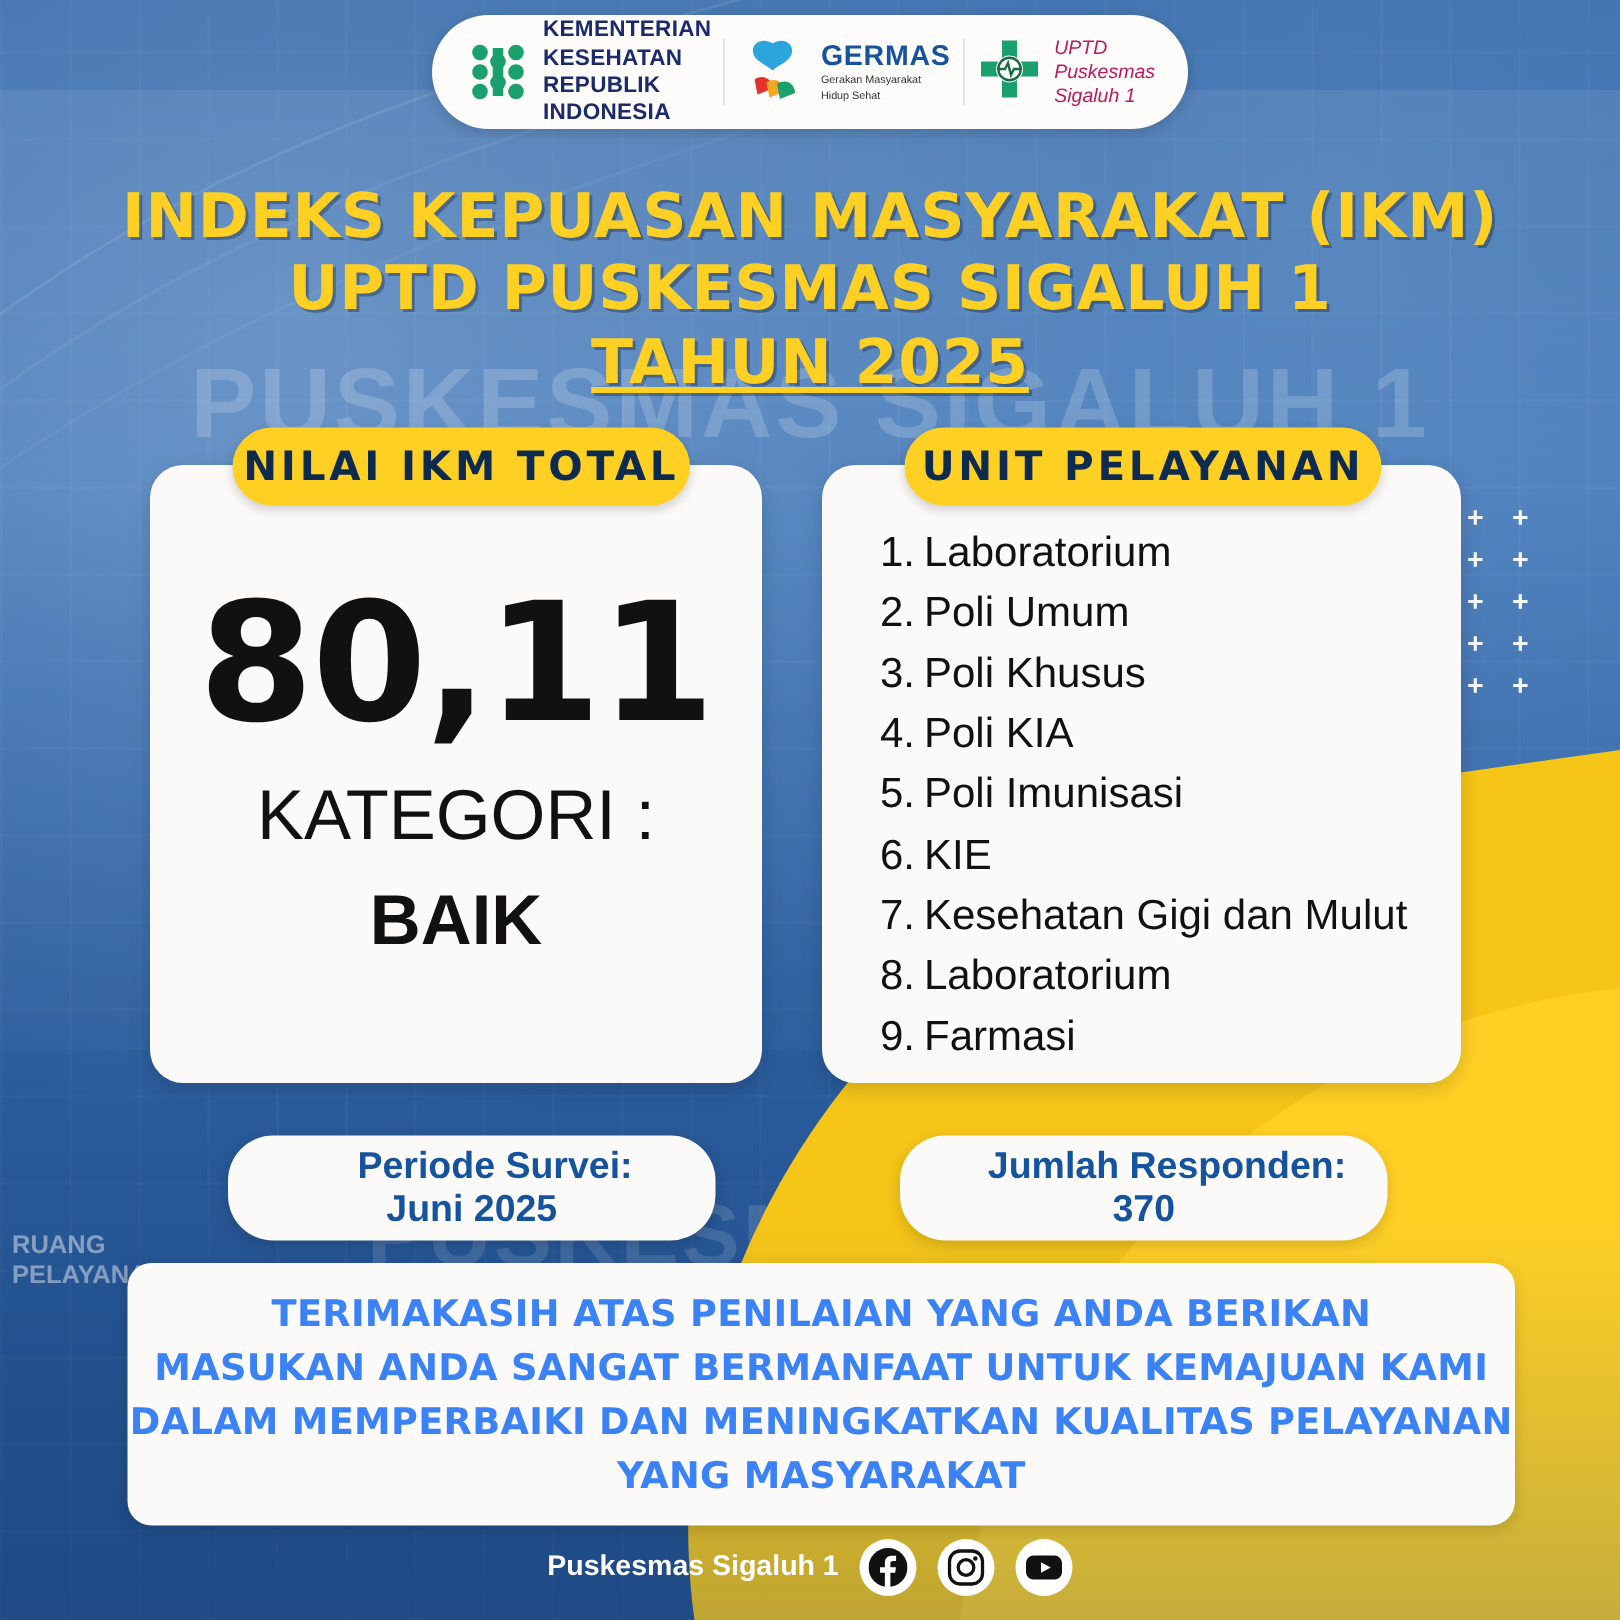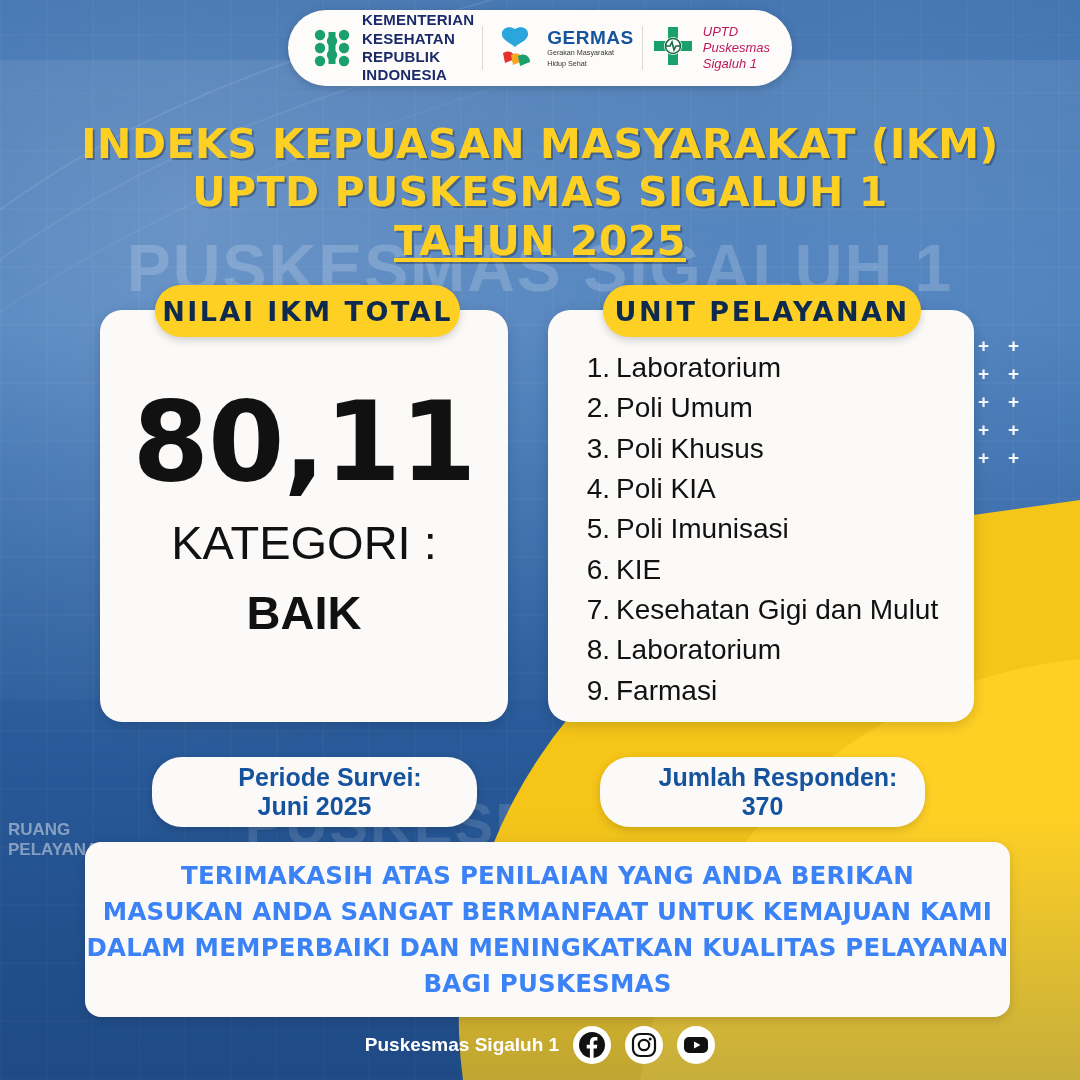--- a/index.html
+++ b/index.html
@@ -376,21 +376,21 @@
   </div>
   <div class="info info-responden">
     <div class="l1">Jumlah Responden:</div>
     <div class="l2">370</div>
   </div>
 
   <div class="thanks">
     <div>TERIMAKASIH ATAS PENILAIAN YANG ANDA BERIKAN</div>
     <div>MASUKAN ANDA SANGAT BERMANFAAT UNTUK KEMAJUAN KAMI</div>
     <div>DALAM MEMPERBAIKI DAN MENINGKATKAN KUALITAS PELAYANAN</div>
-    <div>BAGI PUSKESMAS</div>
+    <div>YANG MASYARAKAT</div>
   </div>
 
   <div class="footer">
     <span class="footer-text">Puskesmas Sigaluh 1</span>
 
     <span class="social">
       <svg width="26" height="26" viewBox="0 0 26 26">
         <circle cx="13" cy="13" r="13" fill="#111"></circle>
         <path d="M14.6 26v-9.5h3.2l.5-3.7h-3.7v-2.4c0-1.1.3-1.8 1.8-1.8h2V5.2c-.3 0-1.5-.1-2.8-.1-2.8 0-4.7 1.7-4.7 4.8v2.9H7.7v3.7h3.2V26z" fill="#fff"></path>
       </svg>

